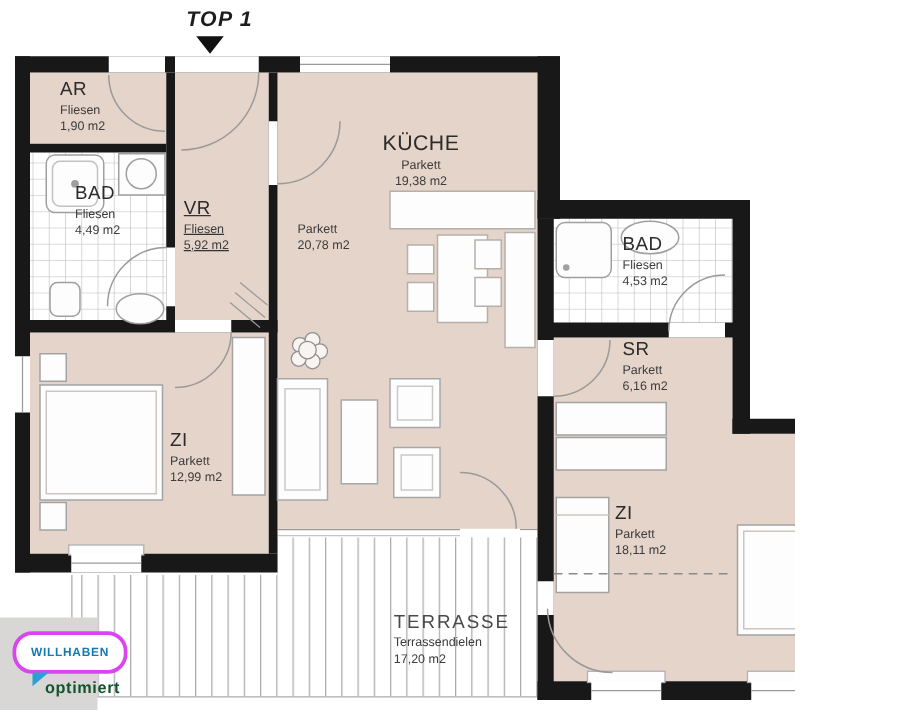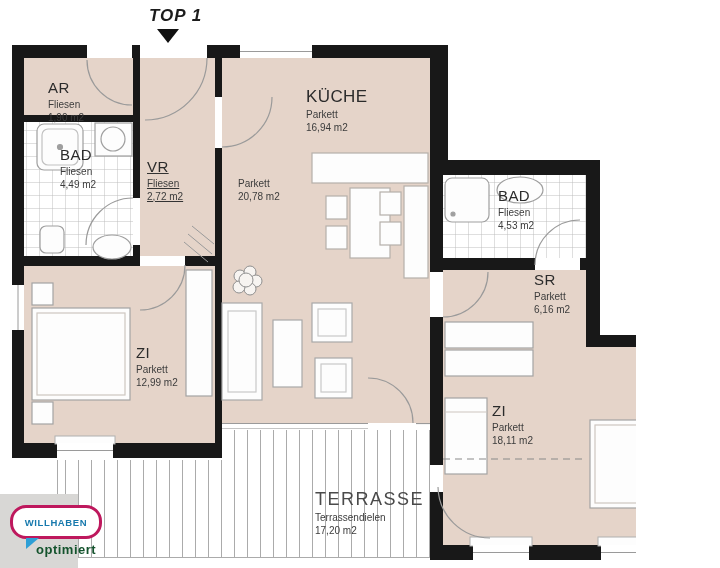--- a/index.html
+++ b/index.html
@@ -3,29 +3,29 @@
 <meta charset="utf-8">
 <style>
   html,body{margin:0;padding:0;background:#ffffff;}
   .stage{position:relative;width:636px;height:568px;background:#ffffff;overflow:hidden;
          font-family:"Liberation Sans",sans-serif;}
   svg{position:absolute;left:0;top:0;}
   .lbl{position:absolute;color:#333;line-height:1.3;white-space:nowrap;}
   .lbl .nm{display:block;font-size:15px;color:#2b2b2b;letter-spacing:.4px;}
   .lbl .sub{display:block;font-size:10px;color:#3c3c3c;}
   .lbl.big .nm{font-size:17px;}
-  .lbl.terr .nm{font-size:18px;letter-spacing:1.5px;color:#4a4a4a;}
+  .lbl.terr .nm{font-size:15px;letter-spacing:1.5px;color:#4a4a4a;}
   .top1{position:absolute;left:149px;top:6px;font-size:17px;font-style:italic;
         font-weight:600;color:#1c1c1c;letter-spacing:1px;}
   .tri{position:absolute;left:157px;top:29px;width:0;height:0;
        border-left:11px solid transparent;border-right:11px solid transparent;
        border-top:14px solid #111;}
   .gray-block{position:absolute;left:0;top:494px;width:78px;height:74px;background:#d8d7d5;}
   .logo-bubble{position:absolute;left:10px;top:505px;width:86px;height:28px;
-       border:3px solid #be185d;border-radius:16px;background:#fff;
+       border:3px solid #d946ef;border-radius:16px;background:#fff;
        display:flex;align-items:center;justify-content:center;z-index:5;}
   .logo-bubble span{color:#1779ad;font-weight:bold;font-size:9.5px;letter-spacing:.6px;}
   .logo-tail{position:absolute;left:26px;top:538px;width:0;height:0;
        border-top:11px solid #2e9fd6;border-right:13px solid transparent;z-index:5;}
   .logo-tag{position:absolute;left:36px;top:542px;color:#14532d;font-weight:bold;
        font-size:13px;letter-spacing:.5px;z-index:5;}
 </style>
 </head>
 <body>
 
@@ -192,50 +192,50 @@
     <line x1="192" y1="226" x2="214" y2="244"></line>
     <line x1="188" y1="234" x2="212" y2="254"></line>
     <line x1="184" y1="242" x2="208" y2="262"></line>
   </g>
   <line x1="443" y1="459" x2="586" y2="459" stroke="#8a8a8a" stroke-width="1.2" stroke-dasharray="7,5"></line>
 </svg>
 
 <div class="top1">TOP 1</div>
 <div class="tri"></div>
 
-<div class="lbl" style="left:48px;top:78px;">
+<div class="lbl" style="left:48px;top:62px;">
   <span class="nm">AR</span>
   <span class="sub">Fliesen</span>
   <span class="sub">1,90 m2</span>
 </div>
 <div class="lbl" style="left:60px;top:145px;">
   <span class="nm">BAD</span>
   <span class="sub">Fliesen</span>
   <span class="sub">4,49 m2</span>
 </div>
 <div class="lbl" style="left:147px;top:157px;text-decoration:underline;">
   <span class="nm">VR</span>
   <span class="sub">Fliesen</span>
-  <span class="sub">2,72 m2</span>
-</div>
-<div class="lbl big" style="left:306px;top:86px;">
+  <span class="sub">5,92 m2</span>
+</div>
+<div class="lbl big" style="left:306px;top:104px;text-align:center;">
   <span class="nm">KÜCHE</span>
   <span class="sub">Parkett</span>
-  <span class="sub">16,94 m2</span>
+  <span class="sub">19,38 m2</span>
 </div>
 <div class="lbl big" style="left:238px;top:177px;">
   <span class="sub">Parkett</span>
   <span class="sub">20,78 m2</span>
 </div>
 <div class="lbl" style="left:498px;top:186px;">
   <span class="nm">BAD</span>
   <span class="sub">Fliesen</span>
   <span class="sub">4,53 m2</span>
 </div>
-<div class="lbl" style="left:498px;top:270px;margin-left:36px;">
+<div class="lbl" style="left:498px;top:270px;">
   <span class="nm">SR</span>
   <span class="sub">Parkett</span>
   <span class="sub">6,16 m2</span>
 </div>
 <div class="lbl" style="left:136px;top:343px;">
   <span class="nm">ZI</span>
   <span class="sub">Parkett</span>
   <span class="sub">12,99 m2</span>
 </div>
 <div class="lbl" style="left:492px;top:401px;">

